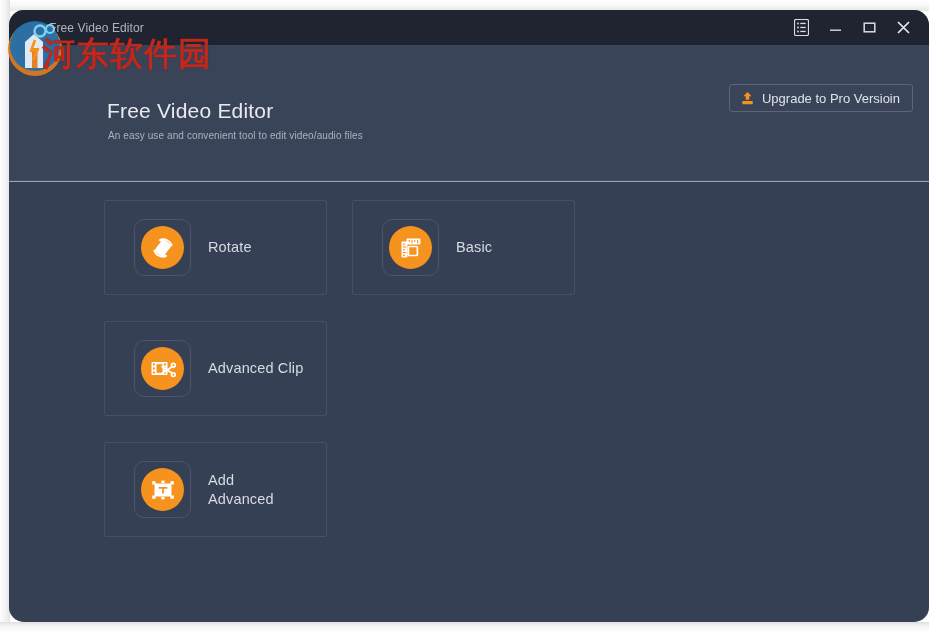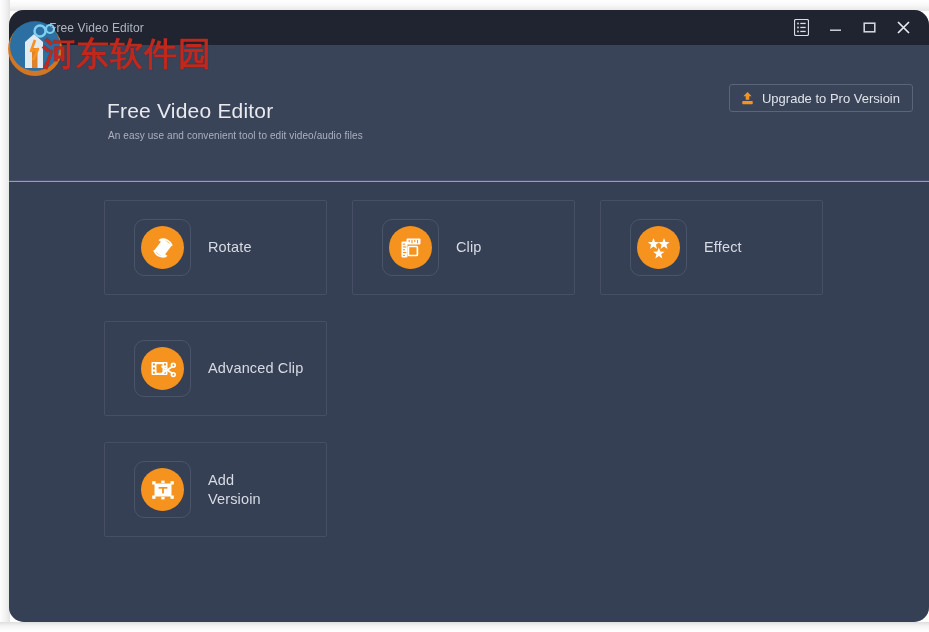--- a/index.html
+++ b/index.html
@@ -315,35 +315,23 @@
                   <rect x="3.9" y="18.8" width="2.2" height="1.1" fill="#f6921e"></rect>
                   <rect x="7.5" y="2.5" width="14" height="6" rx="1" fill="#ffffff"></rect>
                   <rect x="9.6" y="3.9" width="1.1" height="2.2" fill="#f6921e"></rect>
                   <rect x="12.4" y="3.9" width="1.1" height="3.4" fill="#f6921e"></rect>
                   <rect x="15.2" y="3.9" width="1.1" height="2.2" fill="#f6921e"></rect>
                   <rect x="18" y="3.9" width="1.1" height="3.4" fill="#f6921e"></rect>
                   <rect x="9.4" y="10.5" width="9" height="9" rx="1" fill="none" stroke="#ffffff" stroke-width="1.7"></rect>
                 </svg>
               </div>
             </div>
-            <div class="card-label">Clip</div>
+            <div class="card-label">Basic</div>
           </div>
 
-          <div class="card">
-            <div class="icon-frame">
-              <div class="icon-circle">
-                <svg width="26" height="24" viewBox="0 0 26 24">
-                  <path d="M7.5 2 L9 6 L13.2 6.2 L9.9 8.8 L11 12.9 L7.5 10.5 L4 12.9 L5.1 8.8 L1.8 6.2 L6 6 Z" fill="#ffffff"></path>
-                  <path d="M18 2 L19.5 6 L23.7 6.2 L20.4 8.8 L21.5 12.9 L18 10.5 L14.5 12.9 L15.6 8.8 L12.3 6.2 L16.5 6 Z" fill="#ffffff"></path>
-                  <path d="M12.8 11.5 L14.3 15.5 L18.5 15.7 L15.2 18.3 L16.3 22.4 L12.8 20 L9.3 22.4 L10.4 18.3 L7.1 15.7 L11.3 15.5 Z" fill="#ffffff"></path>
-                </svg>
-              </div>
-            </div>
-            <div class="card-label">Effect</div>
-          </div>
         </div>
 
         <div class="grid-row">
 
           <div class="card">
             <div class="icon-frame">
               <div class="icon-circle">
                 <svg width="26" height="24" viewBox="0 0 26 24">
                   <rect x="1.5" y="5" width="16" height="13" rx="1" fill="#ffffff"></rect>
                   <rect x="2.9" y="6.4" width="2" height="2" fill="#f6921e"></rect>
@@ -377,21 +365,21 @@
                   <rect x="2.2" y="2.2" width="3.3" height="3.3" fill="#ffffff"></rect>
                   <rect x="20.5" y="2.2" width="3.3" height="3.3" fill="#ffffff"></rect>
                   <rect x="2.2" y="16.5" width="3.3" height="3.3" fill="#ffffff"></rect>
                   <rect x="20.5" y="16.5" width="3.3" height="3.3" fill="#ffffff"></rect>
                   <rect x="11.3" y="1.6" width="3.3" height="2.5" fill="#ffffff"></rect>
                   <rect x="11.3" y="17.9" width="3.3" height="2.5" fill="#ffffff"></rect>
                 </svg>
               </div>
             </div>
             <div class="card-label">Add
-Versioin</div>
+Advanced</div>
           </div>
 
           <div class="card empty"></div>
         </div>
 
       </div>
     </div>
   </div>
 
   <div class="watermark">

